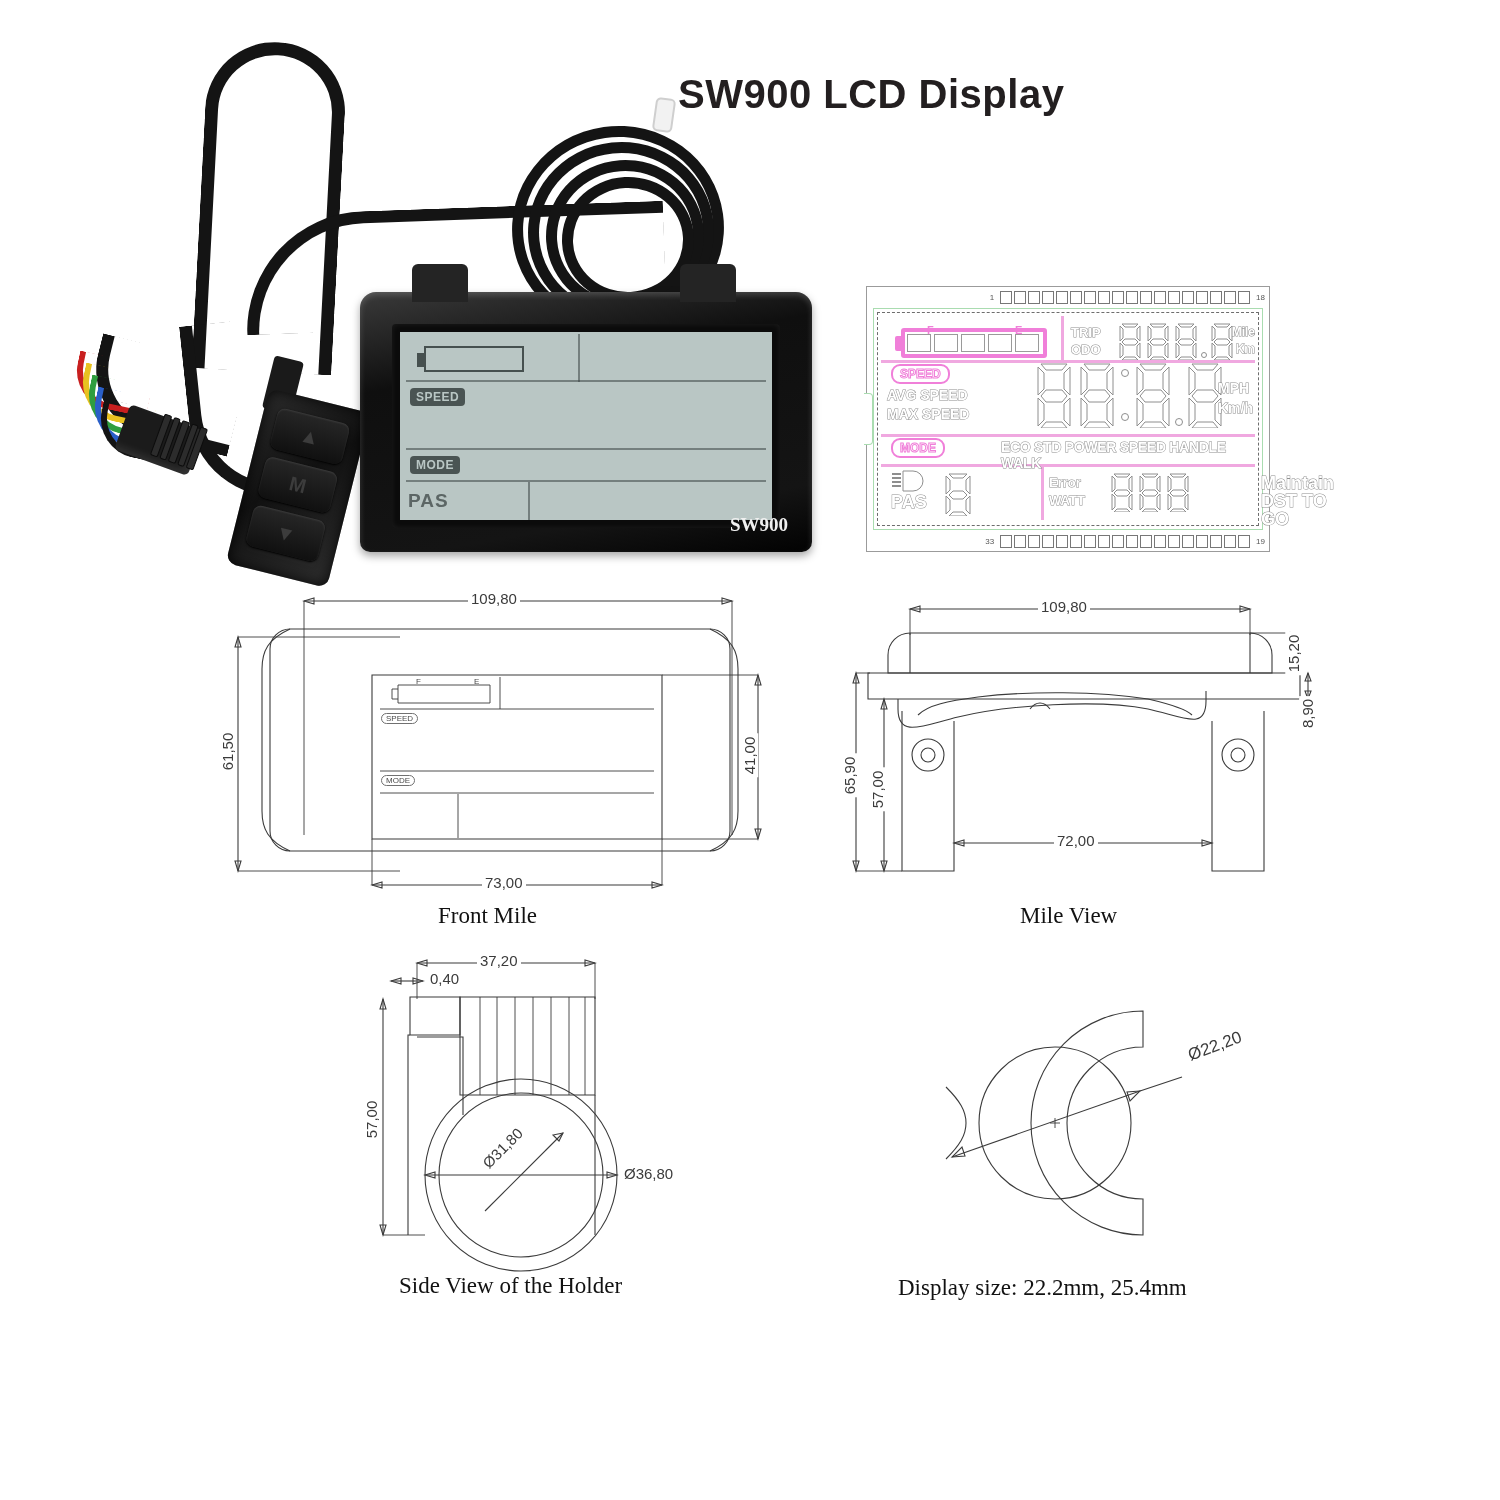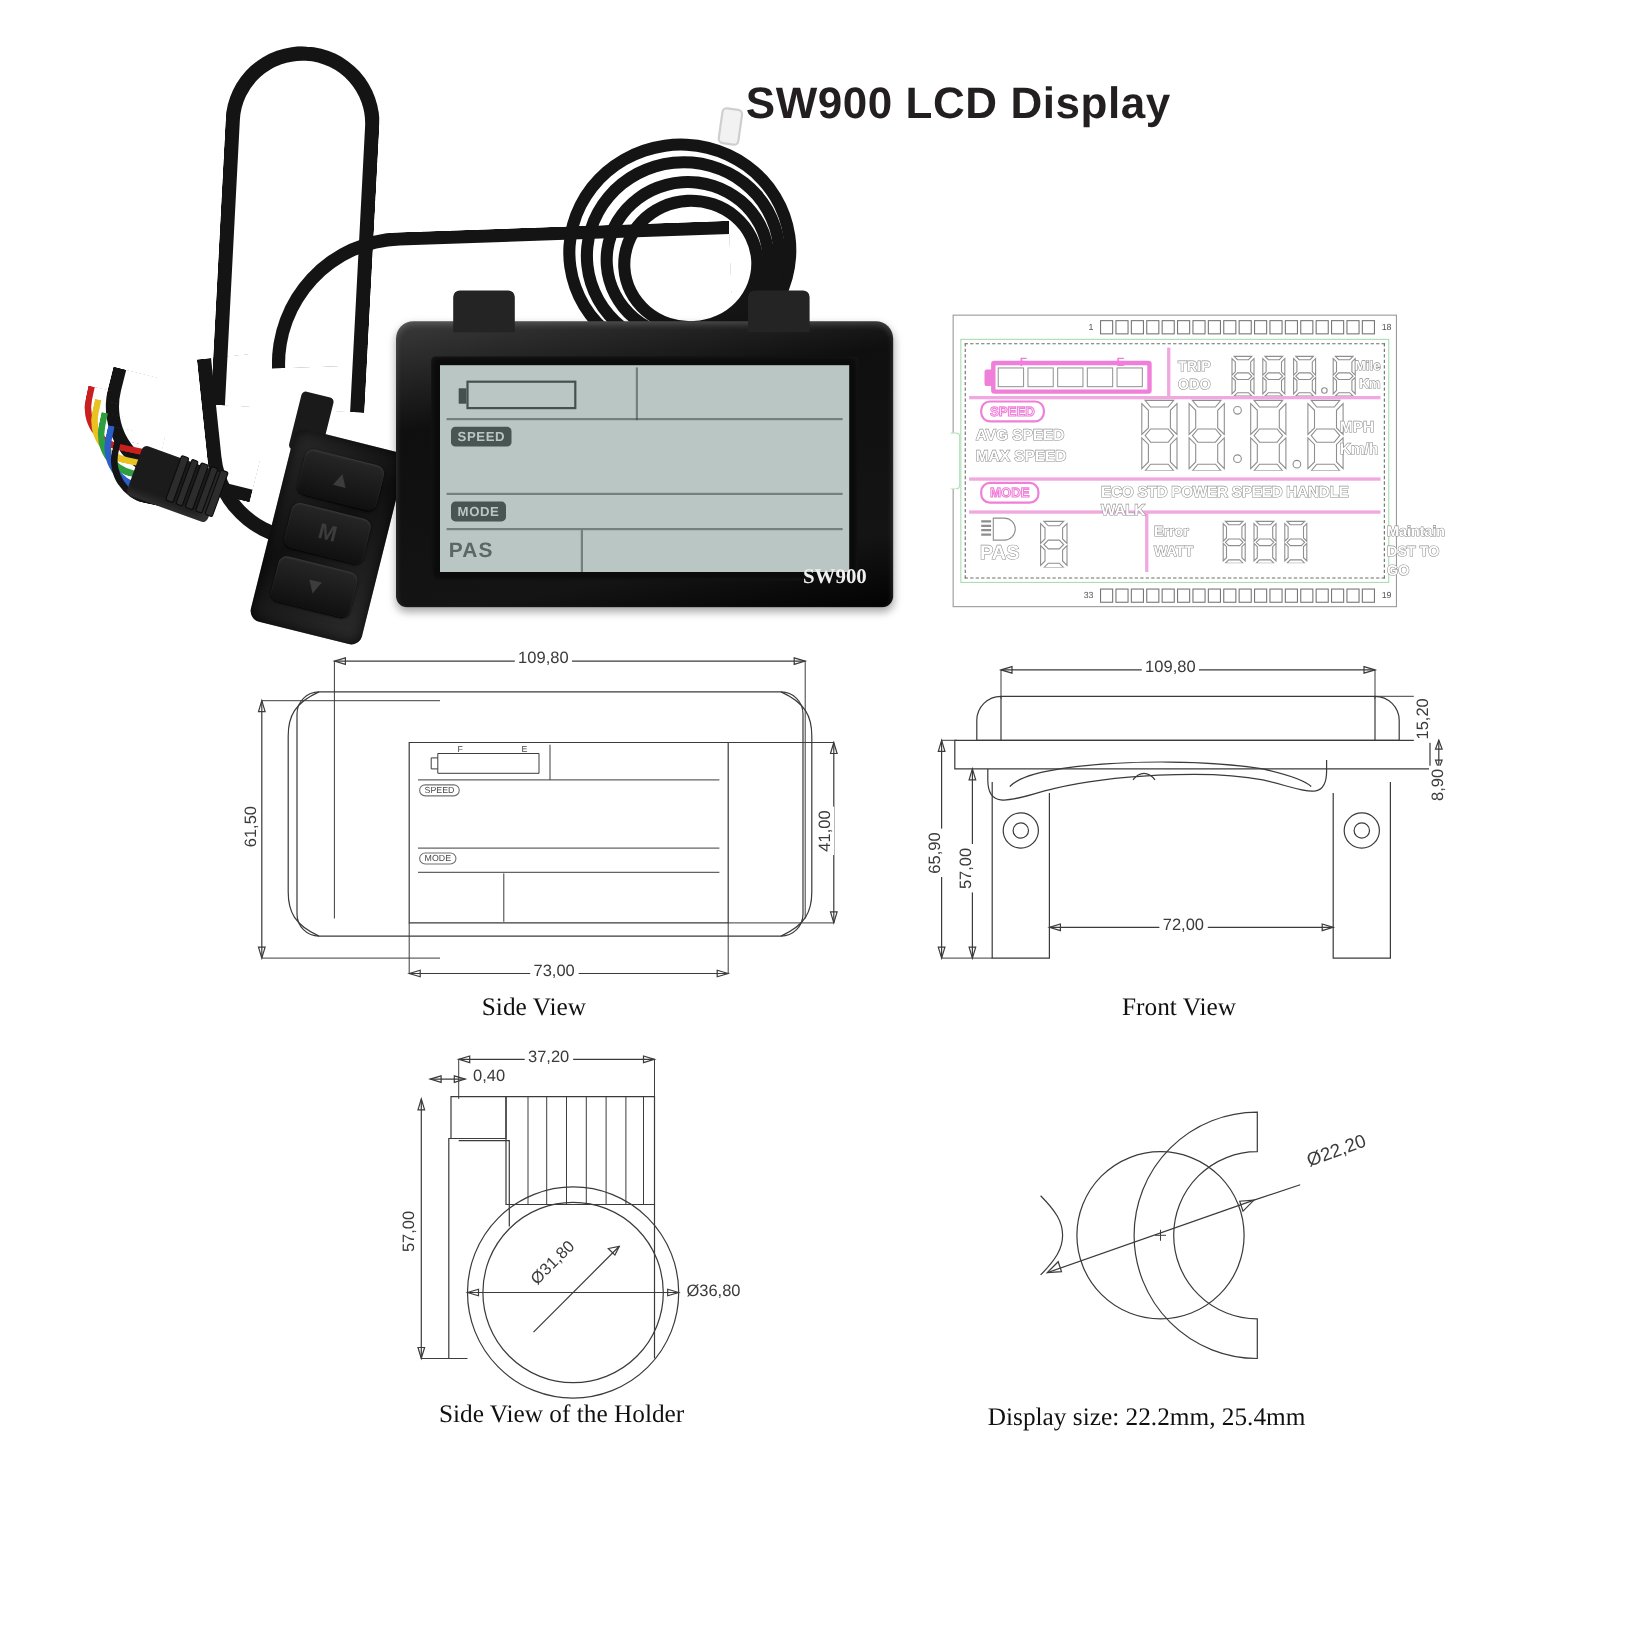--- a/index.html
+++ b/index.html
@@ -231,21 +231,21 @@
   .mode-items { position:absolute; left: 84px; top: 1px; font-size: 14px; letter-spacing: -0.3px; padding-left: 36px; }
 
   .bot-blk { position:absolute; left: 0; top: 152px; right: 0; height: 52px; }
   .pas-blk { position:absolute; left: 6px; top: 2px; }
   .head-icon { position:absolute; left: 4px; top: 0px; }
   .pas-txt { position:absolute; left: 4px; top: 22px; font-size: 18px; }
   .pas-digit { position:absolute; left: 56px; top: 2px; }
   .err-blk { position:absolute; left: 168px; top: 4px; }
   .err-lbls { position:absolute; left: 0; top: 2px; font-size: 13px; line-height: 18px; }
   .err-digits { position:absolute; left: 60px; top: 0; display:flex; gap: 2px; }
-  .err-right { position:absolute; left: 212px; top: 2px; font-size: 13px; line-height: 18px; }
+  .err-right { position:absolute; left: 212px; top: 2px; font-size: 18px; line-height: 18px; }
 
   
   .draw { position:absolute; }
   .dim-text {
     position:absolute; font-family:"Liberation Sans", sans-serif;
     font-size: 15px; color:#3b3b3b; white-space:nowrap; background:#fff; padding: 0 3px;
   }
   .dim-text.vert { transform-origin: center; }
   .caption {
     position:absolute; font-family:"Liberation Serif", serif;
@@ -673,21 +673,21 @@
       <line x1="442" y1="254" x2="442" y2="300" class="thin"></line>
     </svg>
     <div class="dim-text" style="left:248px; top:5px;">109,80</div>
     <div class="dim-text vert" style="left:-14px; top:158px; transform:rotate(-90deg);">61,50</div>
     <div class="dim-text vert" style="left:508px; top:162px; transform:rotate(-90deg);">41,00</div>
     <div class="dim-text" style="left:262px; top:289px;">73,00</div>
     <div style="position:absolute; left:196px; top:92px; font-size:8px; color:#4a4a4a;">F</div>
     <div style="position:absolute; left:254px; top:92px; font-size:8px; color:#4a4a4a;">E</div>
     <div style="position:absolute; left:161px; top:128px; font-size:8px; color:#4a4a4a; border:1px solid #707070; border-radius:6px; padding:0 4px;">SPEED</div>
     <div style="position:absolute; left:161px; top:190px; font-size:8px; color:#4a4a4a; border:1px solid #707070; border-radius:6px; padding:0 4px;">MODE</div>
-    <div class="caption" style="left:218px; top:318px;">Side View</div>
+    <div class="caption" style="left:218px; top:318px;">Front Mile</div>
   </div>
 
   <div class="draw" style="left:840px; top:585px; width:490px; height:340px;">
     <svg class="tech" width="490" height="340" viewBox="0 0 490 340">
 
       <path d="M70,48 h340 a22,22 0 0 1 22,22 v18 h-384 v-18 a22,22 0 0 1 22,-22 z"></path>
       <line x1="70" y1="48" x2="70" y2="88"></line>
       <line x1="410" y1="48" x2="410" y2="88"></line>
 
       <rect x="28" y="88" width="432" height="26"></rect>
@@ -732,21 +732,21 @@
       <line x1="114" y1="258" x2="372" y2="258"></line>
       <path d="M114,258 l10,-3 v6 z" fill="#3b3b3b"></path>
         <path d="M372,258 l-10,-3 v6 z" fill="#3b3b3b"></path>
     </svg>
     <div class="dim-text" style="left:198px; top:13px;">109,80</div>
     <div class="dim-text vert" style="left:432px; top:60px; transform:rotate(-90deg);">15,20</div>
     <div class="dim-text vert" style="left:450px; top:120px; transform:rotate(-90deg);">8,90</div>
     <div class="dim-text vert" style="left:-12px; top:182px; transform:rotate(-90deg);">65,90</div>
     <div class="dim-text vert" style="left:16px; top:196px; transform:rotate(-90deg);">57,00</div>
     <div class="dim-text" style="left:214px; top:247px;">72,00</div>
-    <div class="caption" style="left:180px; top:318px;">Front View</div>
+    <div class="caption" style="left:180px; top:318px;">Mile View</div>
   </div>
 
   <div class="draw" style="left:355px; top:945px; width:380px; height:360px;">
     <svg class="tech" width="380" height="360" viewBox="0 0 380 360">
 
       <path d="M55,52 h50 v38 h-50 z"></path>
 
       <path d="M105,52 h135 v98 h-135 z"></path>
       <line x1="125" y1="52" x2="125" y2="150" class="thin"></line>
       <line x1="142" y1="52" x2="142" y2="150" class="thin"></line>

